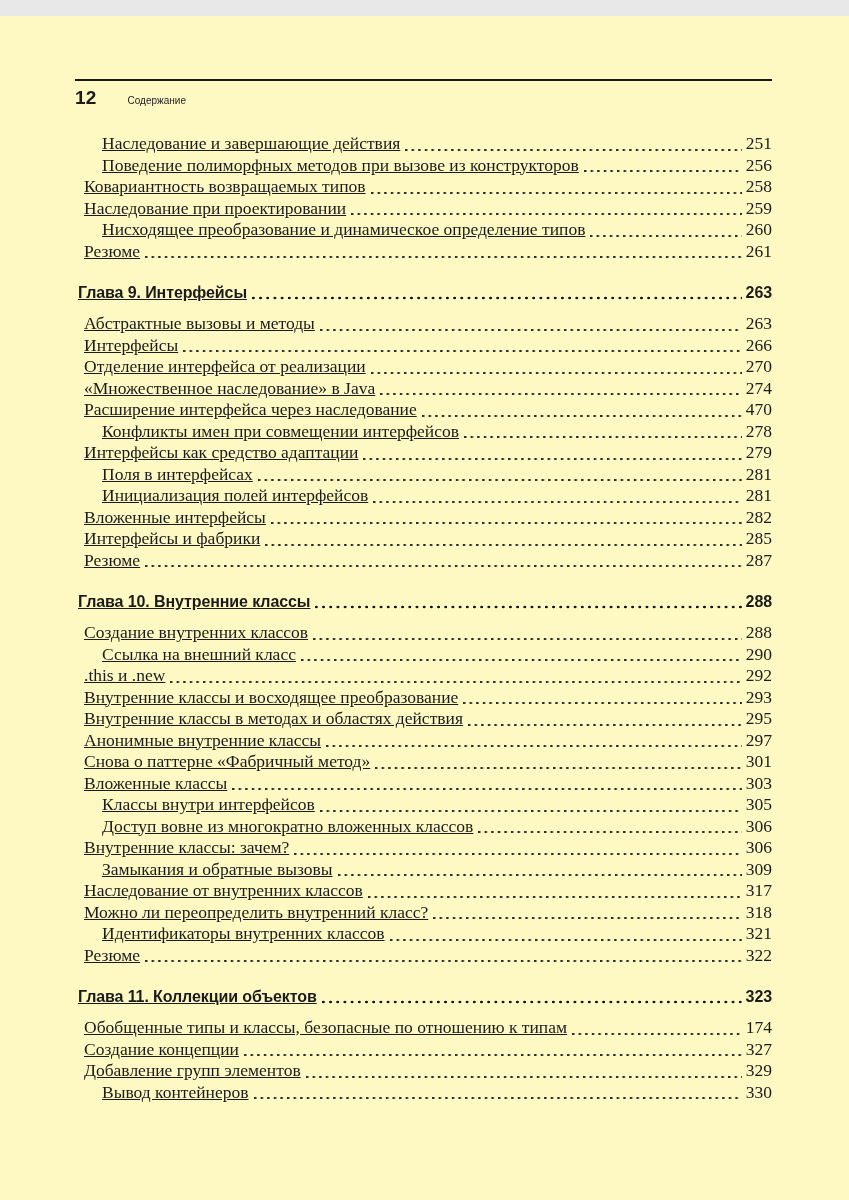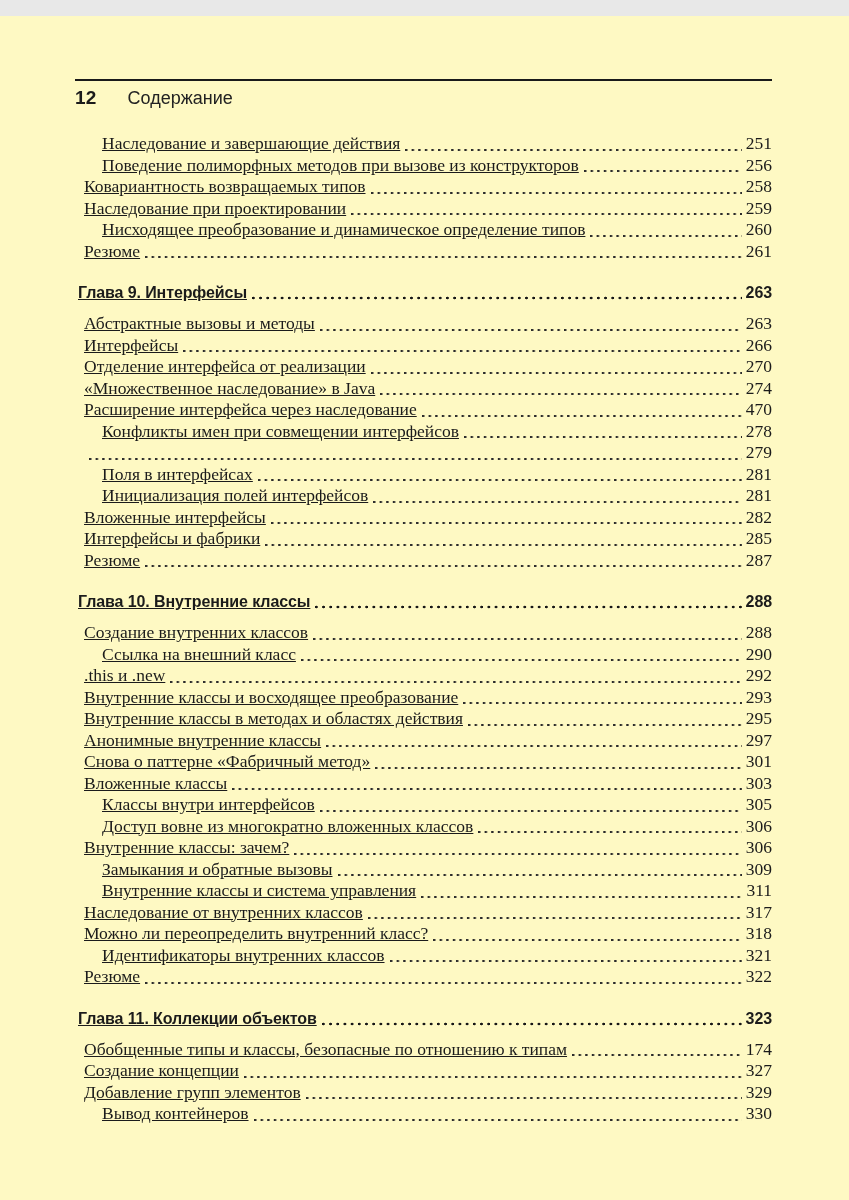--- a/index.html
+++ b/index.html
@@ -32,21 +32,21 @@
     display: flex;
     align-items: baseline;
     font-family: "Liberation Sans", sans-serif;
   }
   .header-pagenum {
     font-size: 19px;
     font-weight: 700;
     letter-spacing: 0.2px;
   }
   .running-title {
-    font-size: 18px;
+    font-size: 10px;
     margin-left: 31px;
     color: #222;
   }
   .toc {
     position: absolute;
     left: 78px;
     top: 117px;
     width: 694px;
     font-family: "Liberation Serif", serif;
     font-size: 17.5px;
@@ -169,20 +169,21 @@
     <span class="title">Расширение интерфейса через наследование</span>
     <span class="leader"></span>
     <span class="num">470</span>
   </div>
       <div class="toc-row subsection">
     <span class="title">Конфликты имен при совмещении интерфейсов</span>
     <span class="leader"></span>
     <span class="num">278</span>
   </div>
       <div class="toc-row section">
+    <span class="title">Интерфейсы как средство адаптации</span>
     <span class="leader"></span>
     <span class="num">279</span>
   </div>
       <div class="toc-row subsection">
     <span class="title">Поля в интерфейсах</span>
     <span class="leader"></span>
     <span class="num">281</span>
   </div>
       <div class="toc-row subsection">
     <span class="title">Инициализация полей интерфейсов</span>
@@ -261,25 +262,20 @@
   </div>
       <div class="toc-row section">
     <span class="title">Внутренние классы: зачем?</span>
     <span class="leader"></span>
     <span class="num">306</span>
   </div>
       <div class="toc-row subsection">
     <span class="title">Замыкания и обратные вызовы</span>
     <span class="leader"></span>
     <span class="num">309</span>
-  </div>
-      <div class="toc-row subsection">
-    <span class="title">Внутренние классы и система управления</span>
-    <span class="leader"></span>
-    <span class="num">311</span>
   </div>
       <div class="toc-row section">
     <span class="title">Наследование от внутренних классов</span>
     <span class="leader"></span>
     <span class="num">317</span>
   </div>
       <div class="toc-row section">
     <span class="title">Можно ли переопределить внутренний класс?</span>
     <span class="leader"></span>
     <span class="num">318</span>

